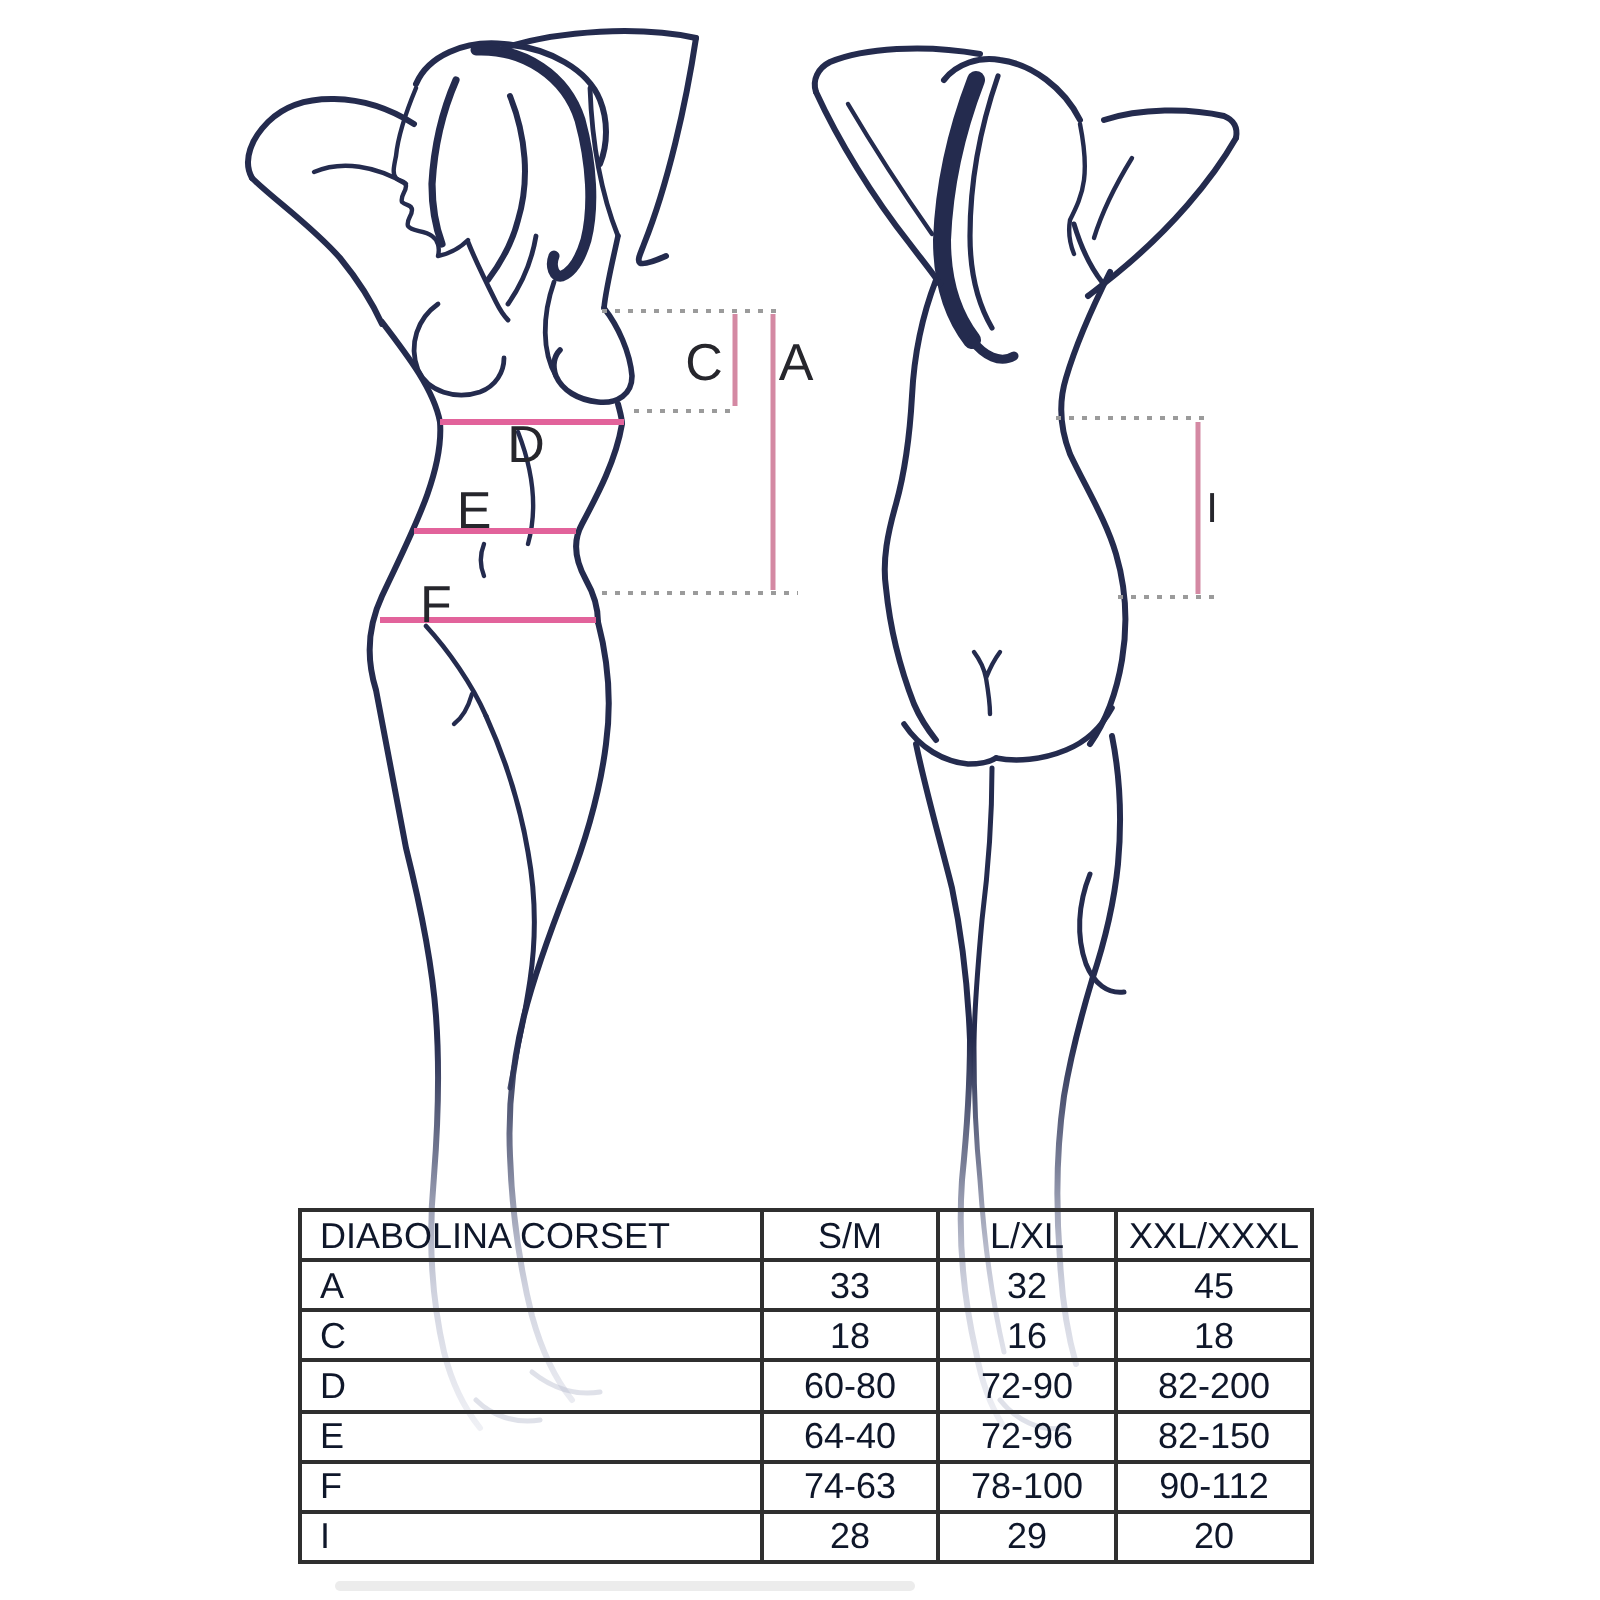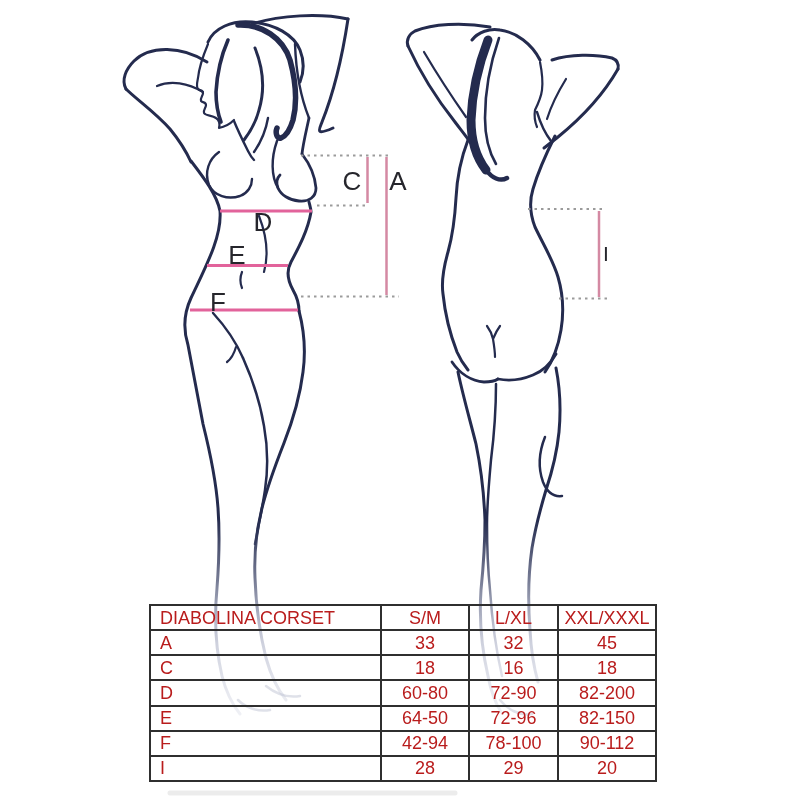--- a/index.html
+++ b/index.html
@@ -5,21 +5,21 @@
   html,body{margin:0;padding:0;background:#fff;}
   #page{position:relative;width:800px;height:800px;background:#ffffff;overflow:hidden;
         font-family:"Liberation Sans",sans-serif;}
   #figures{position:absolute;left:0;top:0;width:800px;height:800px;}
   svg text{font-family:"Liberation Sans",sans-serif;fill:#26262c;}
   .measure-label{font-size:26px;font-weight:400;}
   .measure-label-small{font-size:21px;font-weight:400;}
   table.size-table{position:absolute;left:149px;top:604px;width:506px;height:178px;
         border-collapse:collapse;table-layout:fixed;background:transparent;}
   table.size-table th,table.size-table td{border:2px solid #2f2f2f;font-size:18px;
-        font-weight:400;color:#b91c1c;padding:0;line-height:1;vertical-align:middle;
+        font-weight:400;color:#0f172a;padding:0;line-height:1;vertical-align:middle;
         text-align:center;white-space:nowrap;overflow:hidden;}
   table.size-table .lbl{text-align:left;padding-left:9px;}
 </style>
 </head>
 <body>
 
 <div id="page">
 
   <svg id="figures" viewBox="0 0 800 800" xmlns="http://www.w3.org/2000/svg">
     <defs>
@@ -156,27 +156,27 @@
       <td>18</td>
     </tr>
     <tr>
       <td class="lbl">D</td>
       <td>60-80</td>
       <td>72-90</td>
       <td>82-200</td>
     </tr>
     <tr>
       <td class="lbl">E</td>
-      <td>64-50</td>
+      <td>64-40</td>
       <td>72-96</td>
       <td>82-150</td>
     </tr>
     <tr>
       <td class="lbl">F</td>
-      <td>42-94</td>
+      <td>74-63</td>
       <td>78-100</td>
       <td>90-112</td>
     </tr>
     <tr>
       <td class="lbl">I</td>
       <td>28</td>
       <td>29</td>
       <td>20</td>
     </tr>
   </tbody>

